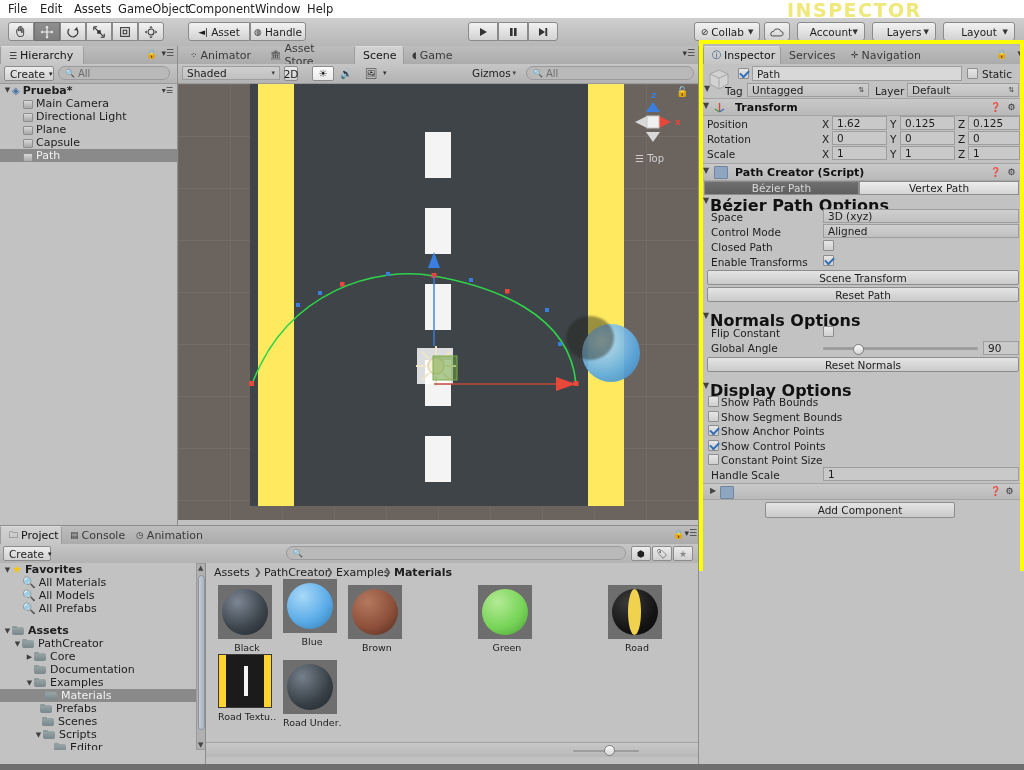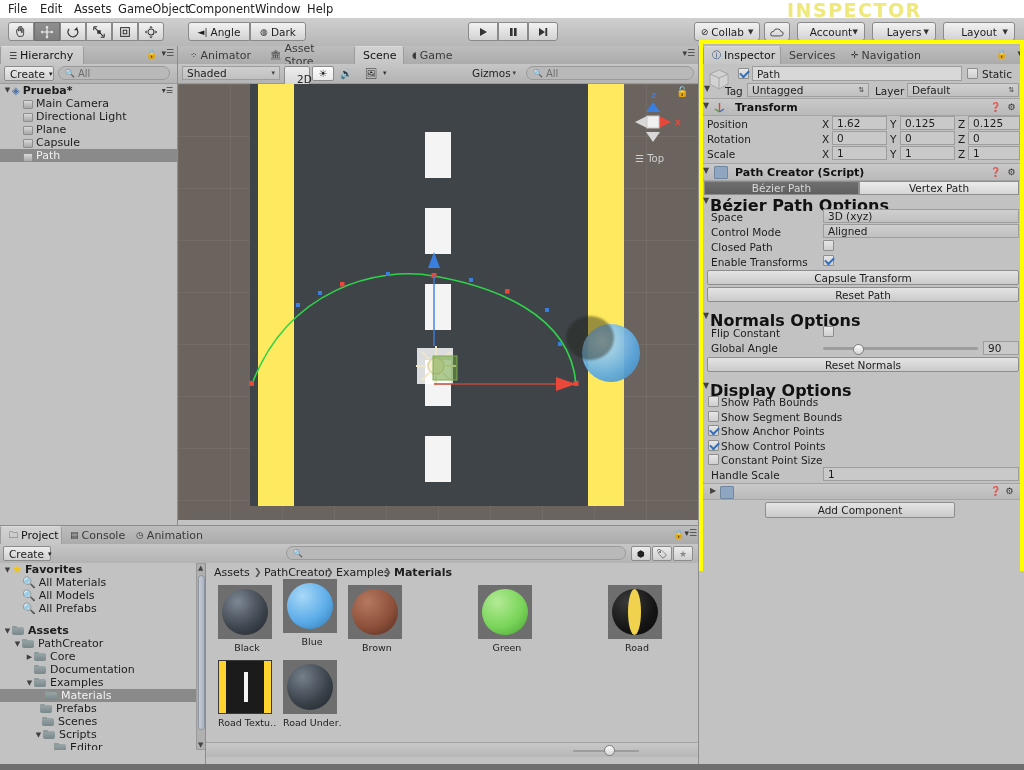--- a/index.html
+++ b/index.html
@@ -178,25 +178,25 @@
     </div>
     <div class="tbtn grp-r" style="left:138px;width:26px">
       <svg width="14" height="14" viewBox="0 0 16 16">
         <circle cx="8" cy="8" r="3.4" fill="none" stroke="#333" stroke-width="1.2"></circle>
         <path d="M8 1 l-2 2 4 0z M8 15 l-2-2 4 0z M1 8 l2-2 0 4z M15 8 l-2-2 0 4z" fill="#333"></path>
       </svg>
     </div>
 
     <div class="tbtn grp-l" style="left:188px;width:62px">
       <span style="font-size:9px;margin-right:3px">◄|</span>
-      <span class="cap" style="padding:0">Angle</span>
+      <span class="cap" style="padding:0">Asset</span>
     </div>
     <div class="tbtn grp-r" style="left:250px;width:56px">
       <span style="font-size:9px;margin-right:3px">◍</span>
-      <span class="cap" style="padding:0">Dark</span>
+      <span class="cap" style="padding:0">Handle</span>
     </div>
 
     <div class="tbtn grp-l" style="left:468px;width:30px">
       <svg width="12" height="12" viewBox="0 0 12 12">
           <path d="M3 2 L10 6 L3 10z" fill="#333"></path>
         </svg>
     </div>
     <div class="tbtn grp-m" style="left:498px;width:30px">
       <svg width="12" height="12" viewBox="0 0 12 12">
           <rect x="3" y="2" width="2.6" height="8" fill="#333"></rect>
@@ -302,21 +302,21 @@
         <span>Game</span>
       </div>
       <span style="position:absolute;right:4px;top:2px;font-size:9px;color:#3a3a3a">▾☰</span>
     </div>
 
     <div class="subbar" style="left:0;top:18px;width:521px">
       <div class="popup" style="left:4px;top:2px;width:98px">
         <span>Shaded</span>
         <span class="pa">▾</span>
       </div>
-      <div class="minibtn" style="left:106px;top:2px;width:22px;justify-content:flex-start;padding:12px">
+      <div class="minibtn" style="left:106px;top:2px;width:14px;justify-content:center;padding:4px">
         <span>2D</span>
       </div>
       <div class="minibtn" style="left:134px;top:2px;width:22px;justify-content:center;padding:0;background:linear-gradient(#fbfbfb,#eaeaea)">
         <span style="font-size:10px">☀</span>
       </div>
       <div class="minibtn" style="left:158px;top:2px;width:22px;justify-content:center;padding:0;border:none;background:none">
         <span style="font-size:10px">🔊</span>
       </div>
       <div class="minibtn" style="left:182px;top:2px;width:22px;justify-content:center;padding:0;border:none;background:none">
         <span style="font-size:10px">🖼</span>
@@ -525,21 +525,21 @@
       <span>Aligned</span>
     </div>
 
     <span class="lbl" style="left:12px;top:195px">Closed Path</span>
     <div class="cbox" style="left:124px;top:194px"></div>
 
     <span class="lbl" style="left:12px;top:210px">Enable Transforms</span>
     <div class="cbox checked" style="left:124px;top:209px"></div>
 
     <div class="btnwide" style="left:8px;top:224px;width:312px">
-      <span>Capsule Transform</span>
+      <span>Scene Transform</span>
     </div>
     <div class="btnwide" style="left:8px;top:241px;width:312px">
       <span>Reset Path</span>
     </div>
 
     <span style="position:absolute;left:4px;top:265px;font-size:8px;color:#444">▼</span>
     <span class="sechead" style="left:11px;top:265px">Normals Options</span>
 
     <span class="lbl" style="left:12px;top:281px">Flip Constant</span>
     <div class="cbox" style="left:124px;top:280px"></div>
@@ -742,21 +742,21 @@
       </div>
       <div class="asset" style="left:402px;top:22px">
         <div class="thumb" style="background:#6e6e6e">
           <div class="sphere" style="position:relative;background:radial-gradient(circle at 34% 28%,#3a3a3a,#141414 62%,#0a0a0a);overflow:hidden">
             <div style="position:absolute;left:16px;top:0;width:13px;height:46px;background:#f0d24e;border-radius:50%/50%;"></div>
           </div>
         </div>
         <div class="cap">Road</div>
       </div>
 
-      <div class="asset" style="left:12px;top:97px">
+      <div class="asset" style="left:12px;top:91px">
         <div class="thumb selbg" style="position:relative;background:#1b1b1b;border:1px solid #3a3a3a">
           <div style="position:absolute;left:0;top:0;width:7px;height:100%;background:#ffd42e"></div>
           <div style="position:absolute;right:0;top:0;width:7px;height:100%;background:#ffd42e"></div>
           <div style="position:absolute;left:25px;top:11px;width:4px;height:30px;background:#f4f4f4"></div>
         </div>
         <div class="cap">Road Textu…</div>
       </div>
       <div class="asset" style="left:77px;top:97px">
         <div class="thumb">
           <div class="sphere" style="background:radial-gradient(circle at 34% 28%,#757f8b,#3a4249 58%,#1e2329)"></div>

